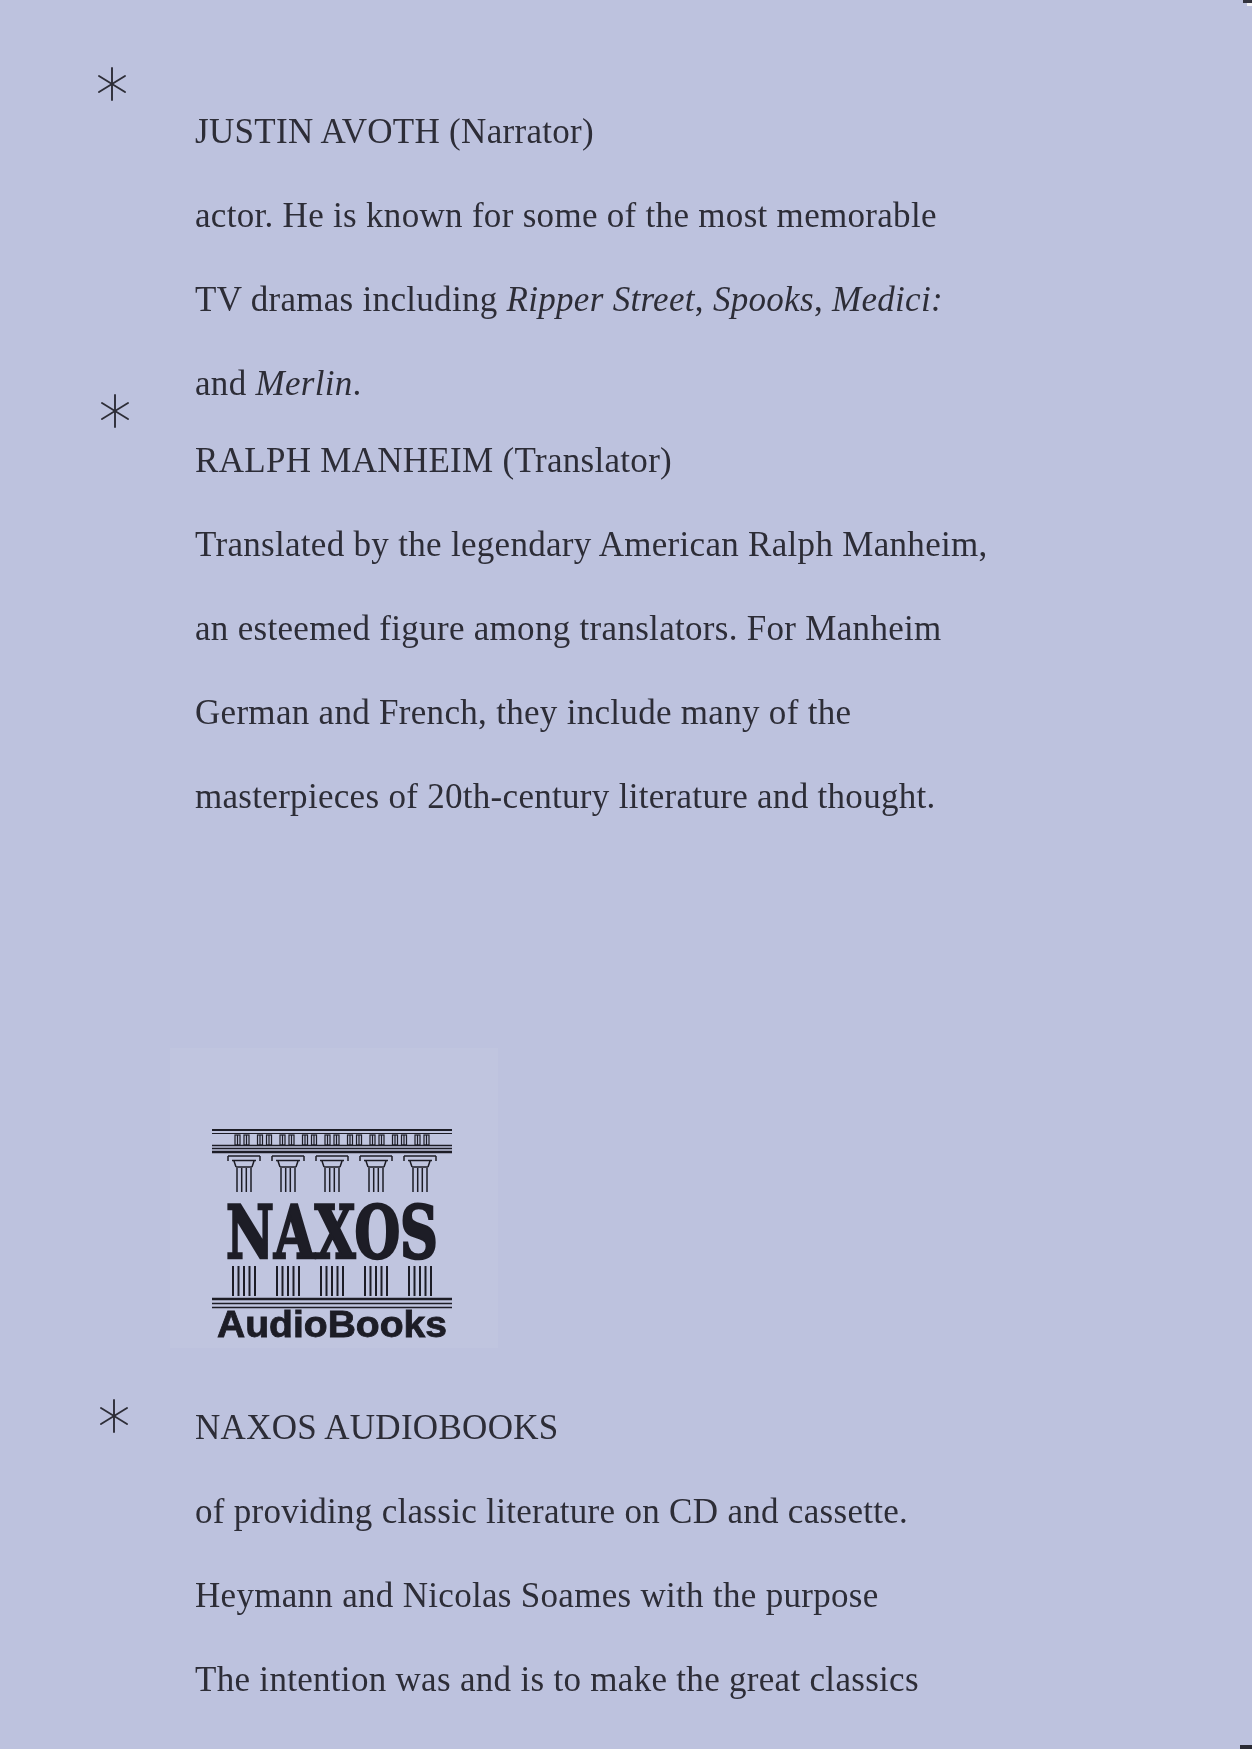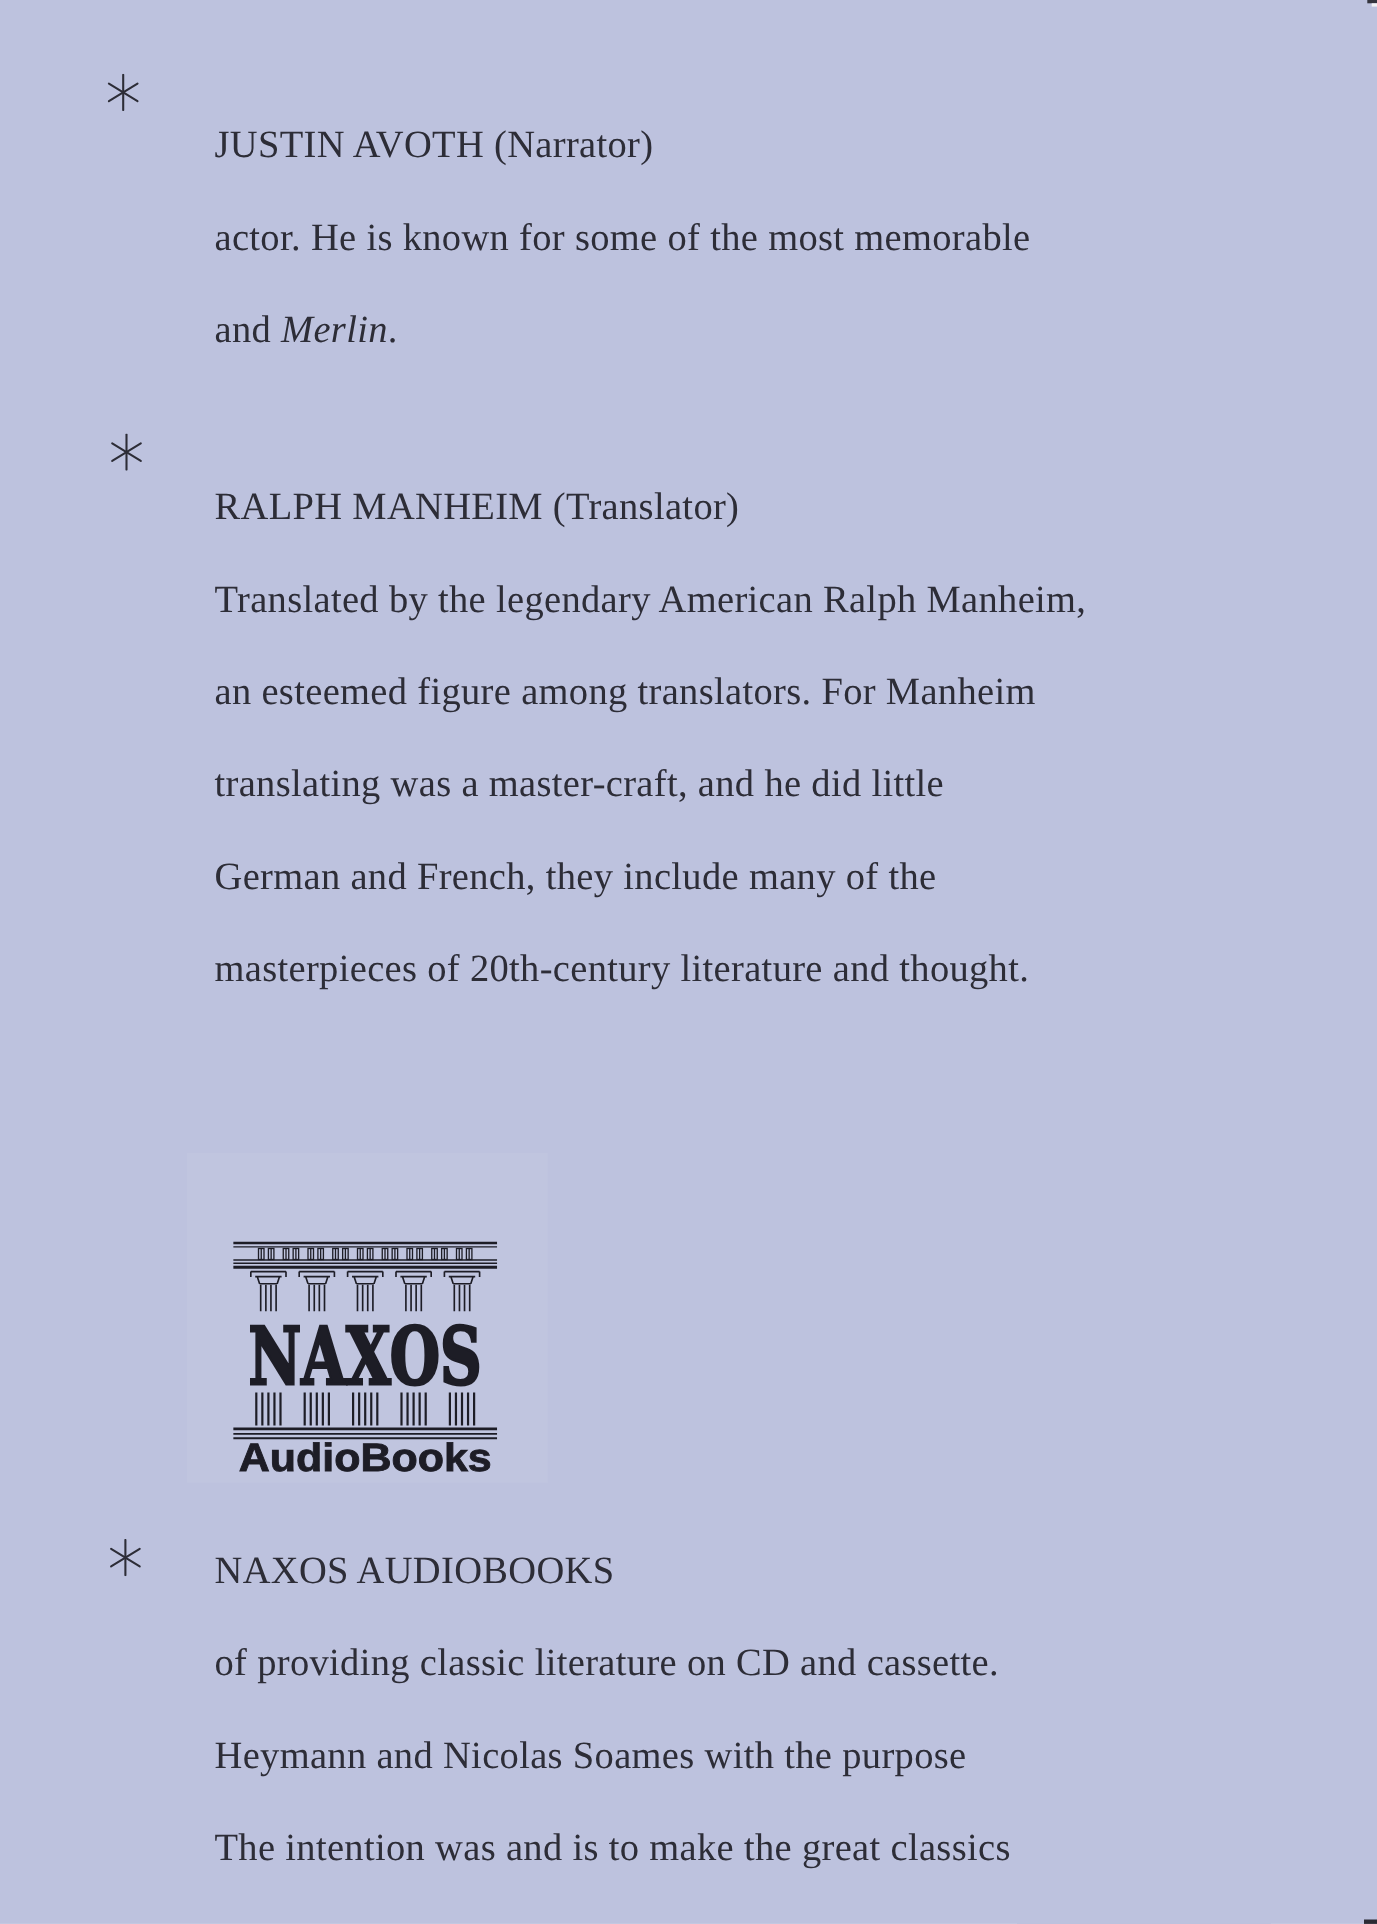--- a/index.html
+++ b/index.html
@@ -75,30 +75,30 @@
       <line x1="0" y1="-16" x2="0" y2="16"></line>
       <line x1="-13" y1="-8" x2="13" y2="8"></line>
       <line x1="-13" y1="8" x2="13" y2="-8"></line>
     </g>
   </svg>
 
   <div class="section sec-1">
     <div class="line heading">JUSTIN AVOTH (Narrator)</div>
     <div>
         <div class="line"><span>actor. He is known for some of the most memorable</span></div>
+        <div class="line"><span>TV dramas including </span><em>Ripper Street</em><span>, </span><em>Spooks</em><span>, </span><em>Medici:</em></div>
         <div class="line"><span>and </span><em>Merlin</em><span>.</span></div>
       </div>
   </div>
 
   <div class="section sec-2">
     <div class="line heading">RALPH MANHEIM (Translator)</div>
     <div>
         <div class="line"><span>Translated by the legendary American Ralph Manheim,</span></div>
         <div class="line"><span>an esteemed figure among translators. For Manheim</span></div>
-        <div class="line"><span>translating was a master-craft, and he did little</span></div>
         <div class="line"><span>German and French, they include many of the</span></div>
         <div class="line"><span>masterpieces of 20th-century literature and thought.</span></div>
       </div>
   </div>
 
   <svg class="naxos-logo" viewBox="0 0 240 212">
     <g stroke="#1d1d26" fill="none">
 
       <g>
         <line x1="0" y1="2" x2="240" y2="2" stroke-width="2.2"></line>

